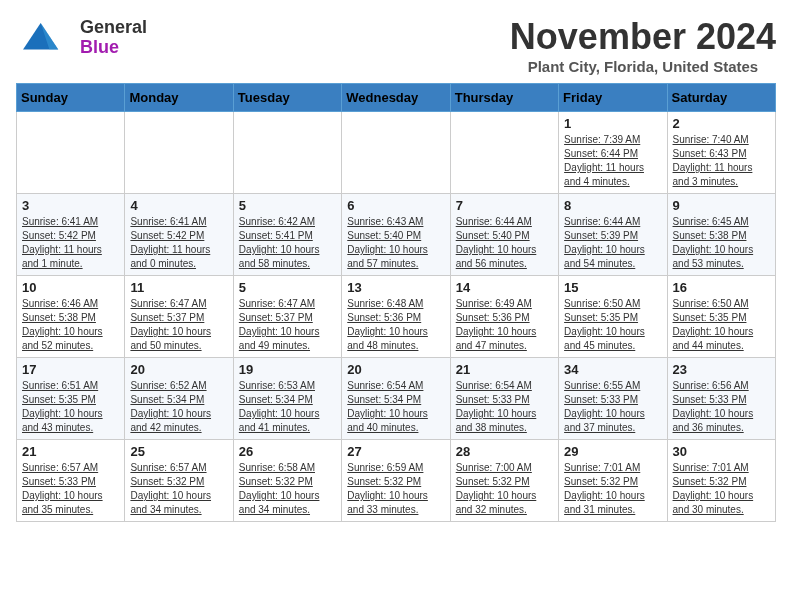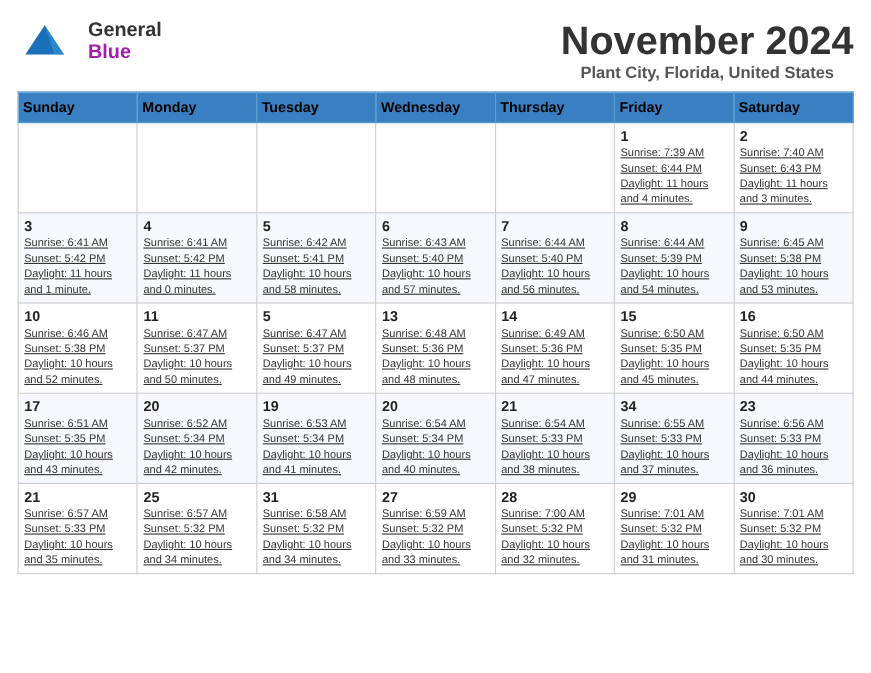--- a/index.html
+++ b/index.html
@@ -238,21 +238,21 @@
       <tr>
         <td>
           <div class="day-num">21</div>
           <div class="day-info">Sunrise: 6:57 AM<br>Sunset: 5:33 PM<br>Daylight: 10 hours and 35 minutes.</div>
         </td>
         <td>
           <div class="day-num">25</div>
           <div class="day-info">Sunrise: 6:57 AM<br>Sunset: 5:32 PM<br>Daylight: 10 hours and 34 minutes.</div>
         </td>
         <td>
-          <div class="day-num">31</div>
+          <div class="day-num">26</div>
           <div class="day-info">Sunrise: 6:58 AM<br>Sunset: 5:32 PM<br>Daylight: 10 hours and 34 minutes.</div>
         </td>
         <td>
           <div class="day-num">27</div>
           <div class="day-info">Sunrise: 6:59 AM<br>Sunset: 5:32 PM<br>Daylight: 10 hours and 33 minutes.</div>
         </td>
         <td>
           <div class="day-num">28</div>
           <div class="day-info">Sunrise: 7:00 AM<br>Sunset: 5:32 PM<br>Daylight: 10 hours and 32 minutes.</div>
         </td>

